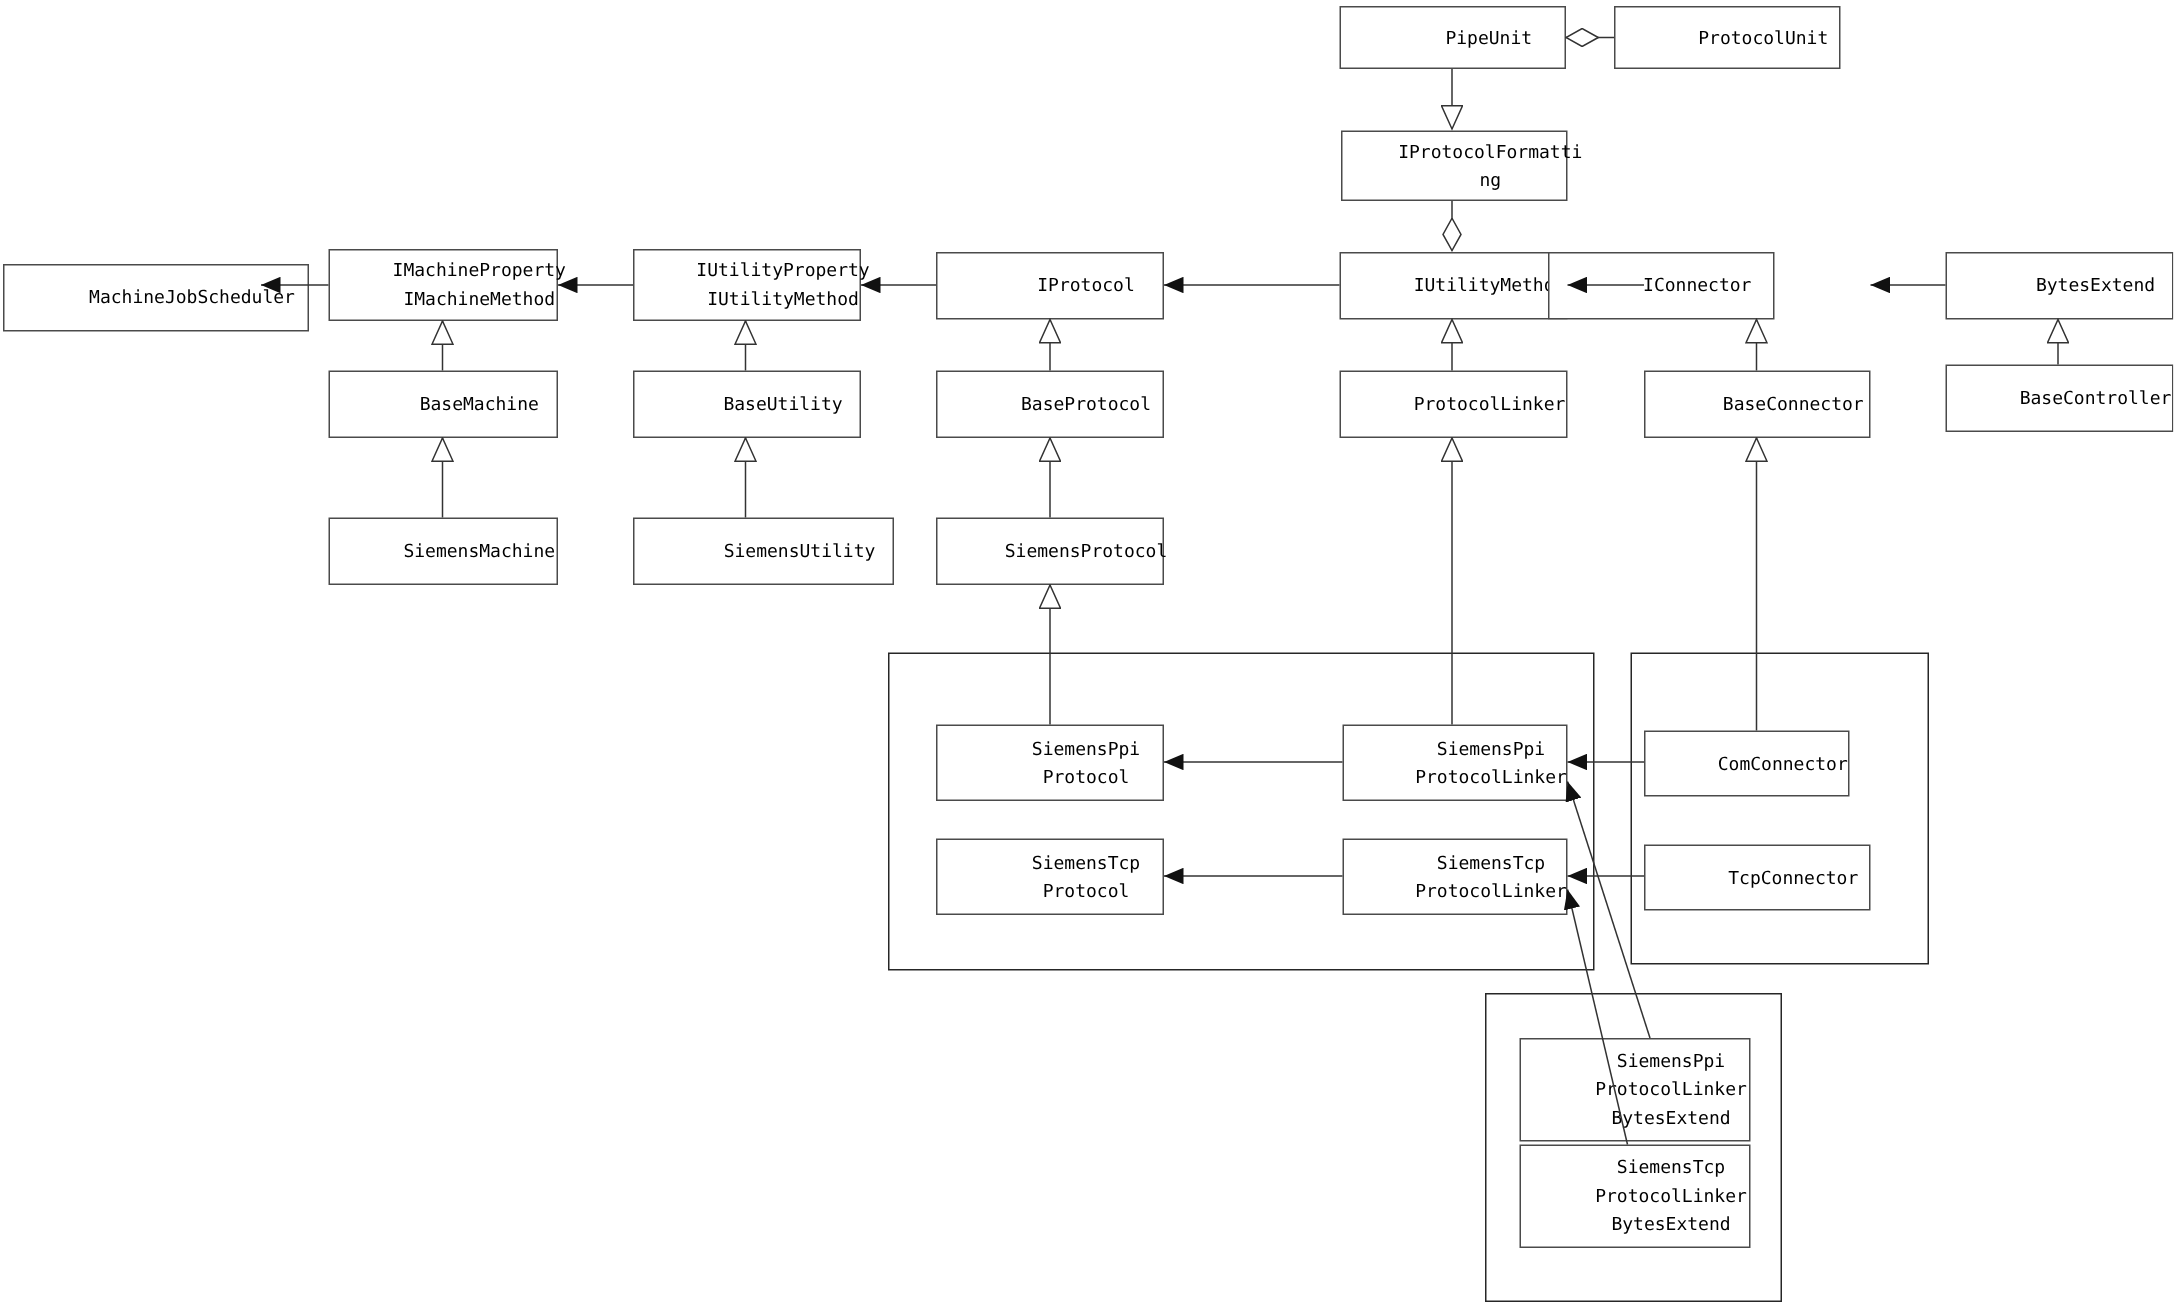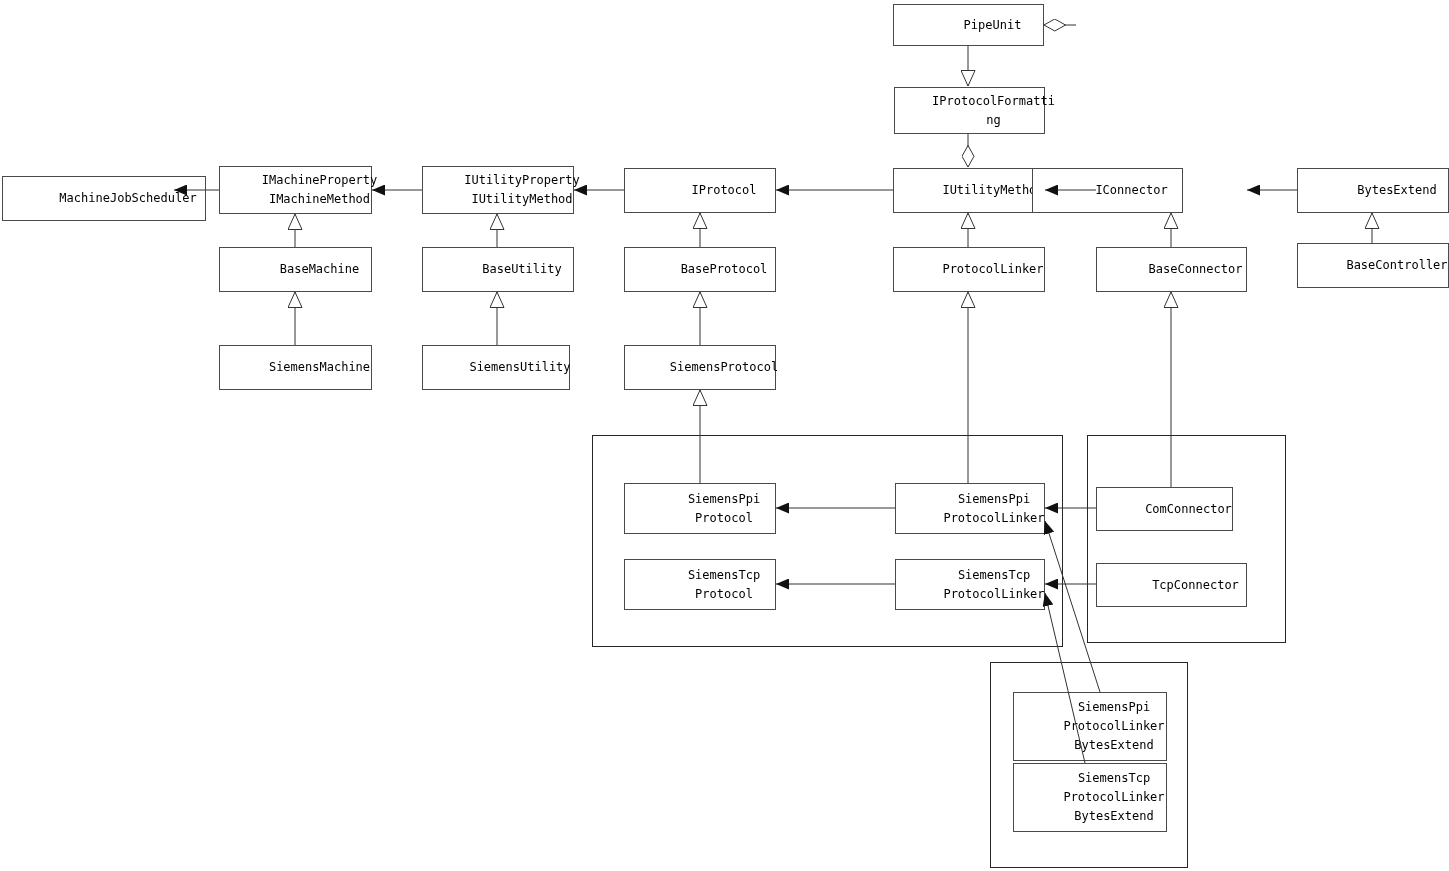--- a/index.html
+++ b/index.html
@@ -40,20 +40,21 @@
 </head>
 <body>
 
 <div id="canvas">
 
   <div class="group" style="left:592px;top:435px;width:471px;height:212px"></div>
   <div class="group" style="left:1087px;top:435px;width:199px;height:208px"></div>
   <div class="group" style="left:990px;top:662px;width:198px;height:206px"></div>
 
   <div class="node" style="left:893px;top:4px;width:151px;height:42px">PipeUnit</div>
+  <div class="node" style="left:1076px;top:4px;width:151px;height:42px">ProtocolUnit</div>
   <div class="node" style="left:894px;top:87px;width:151px;height:47px">IProtocolFormatti
 ng</div>
 
   <div class="node" style="left:2px;top:176px;width:204px;height:45px">MachineJobScheduler</div>
   <div class="node" style="left:219px;top:166px;width:153px;height:48px">IMachineProperty
 IMachineMethod</div>
   <div class="node" style="left:422px;top:166px;width:152px;height:48px">IUtilityProperty
 IUtilityMethod</div>
   <div class="node" style="left:624px;top:168px;width:152px;height:45px">IProtocol</div>
   <div class="node" style="left:893px;top:168px;width:152px;height:45px">IUtilityMethod</div>
@@ -61,21 +62,21 @@
   <div class="node" style="left:1297px;top:168px;width:152px;height:45px">BytesExtend</div>
 
   <div class="node" style="left:219px;top:247px;width:153px;height:45px">BaseMachine</div>
   <div class="node" style="left:422px;top:247px;width:152px;height:45px">BaseUtility</div>
   <div class="node" style="left:624px;top:247px;width:152px;height:45px">BaseProtocol</div>
   <div class="node" style="left:893px;top:247px;width:152px;height:45px">ProtocolLinker</div>
   <div class="node" style="left:1096px;top:247px;width:151px;height:45px">BaseConnector</div>
   <div class="node" style="left:1297px;top:243px;width:152px;height:45px">BaseController</div>
 
   <div class="node" style="left:219px;top:345px;width:153px;height:45px">SiemensMachine</div>
-  <div class="node" style="left:422px;top:345px;width:148px;height:45px">SiemensUtility</div>
+  <div class="node" style="left:422px;top:345px;width:174px;height:45px">SiemensUtility</div>
   <div class="node" style="left:624px;top:345px;width:152px;height:45px">SiemensProtocol</div>
 
   <div class="node" style="left:624px;top:483px;width:152px;height:51px">SiemensPpi
 Protocol</div>
   <div class="node" style="left:624px;top:559px;width:152px;height:51px">SiemensTcp
 Protocol</div>
   <div class="node" style="left:895px;top:483px;width:150px;height:51px">SiemensPpi
 ProtocolLinker</div>
   <div class="node" style="left:895px;top:559px;width:150px;height:51px">SiemensTcp
 ProtocolLinker</div>

